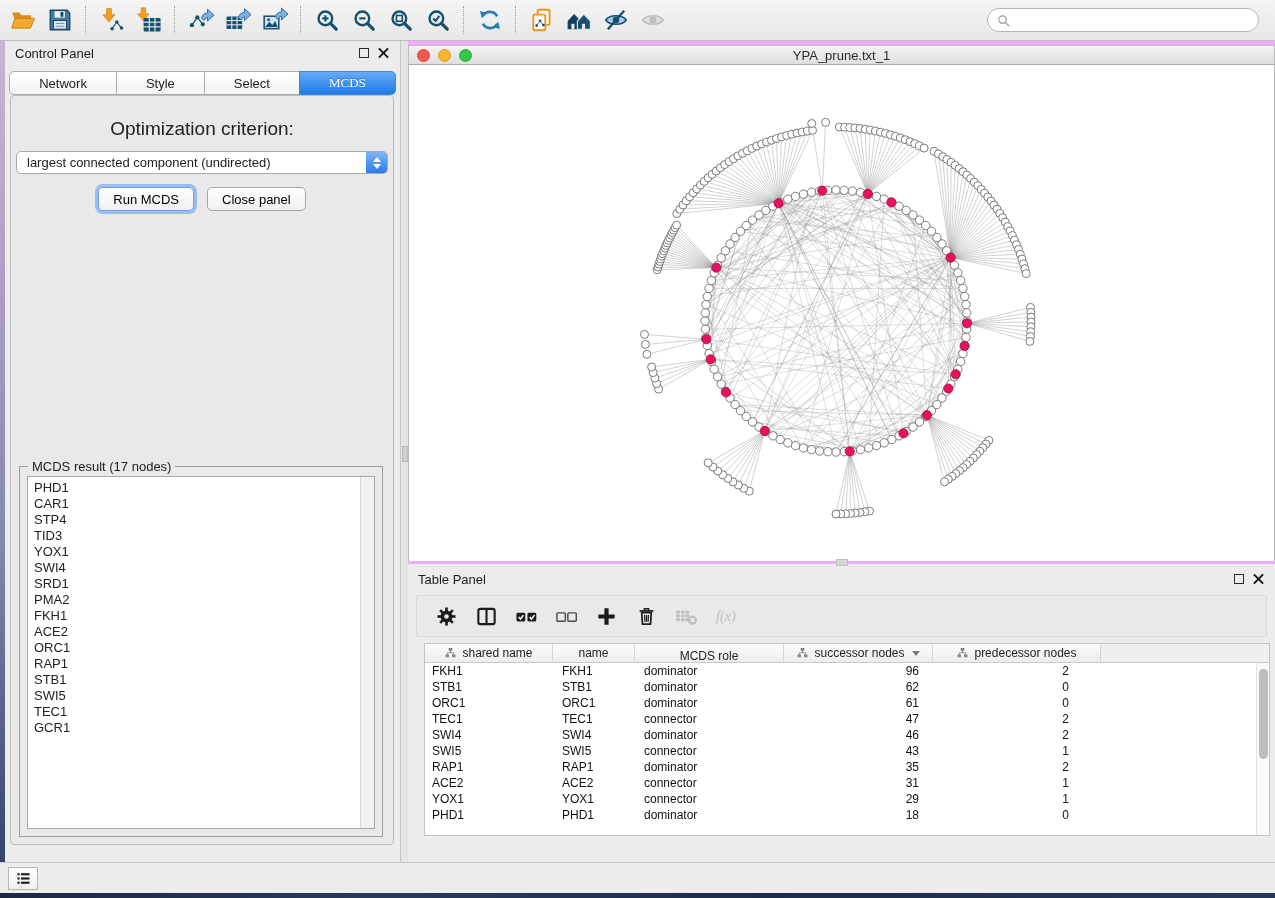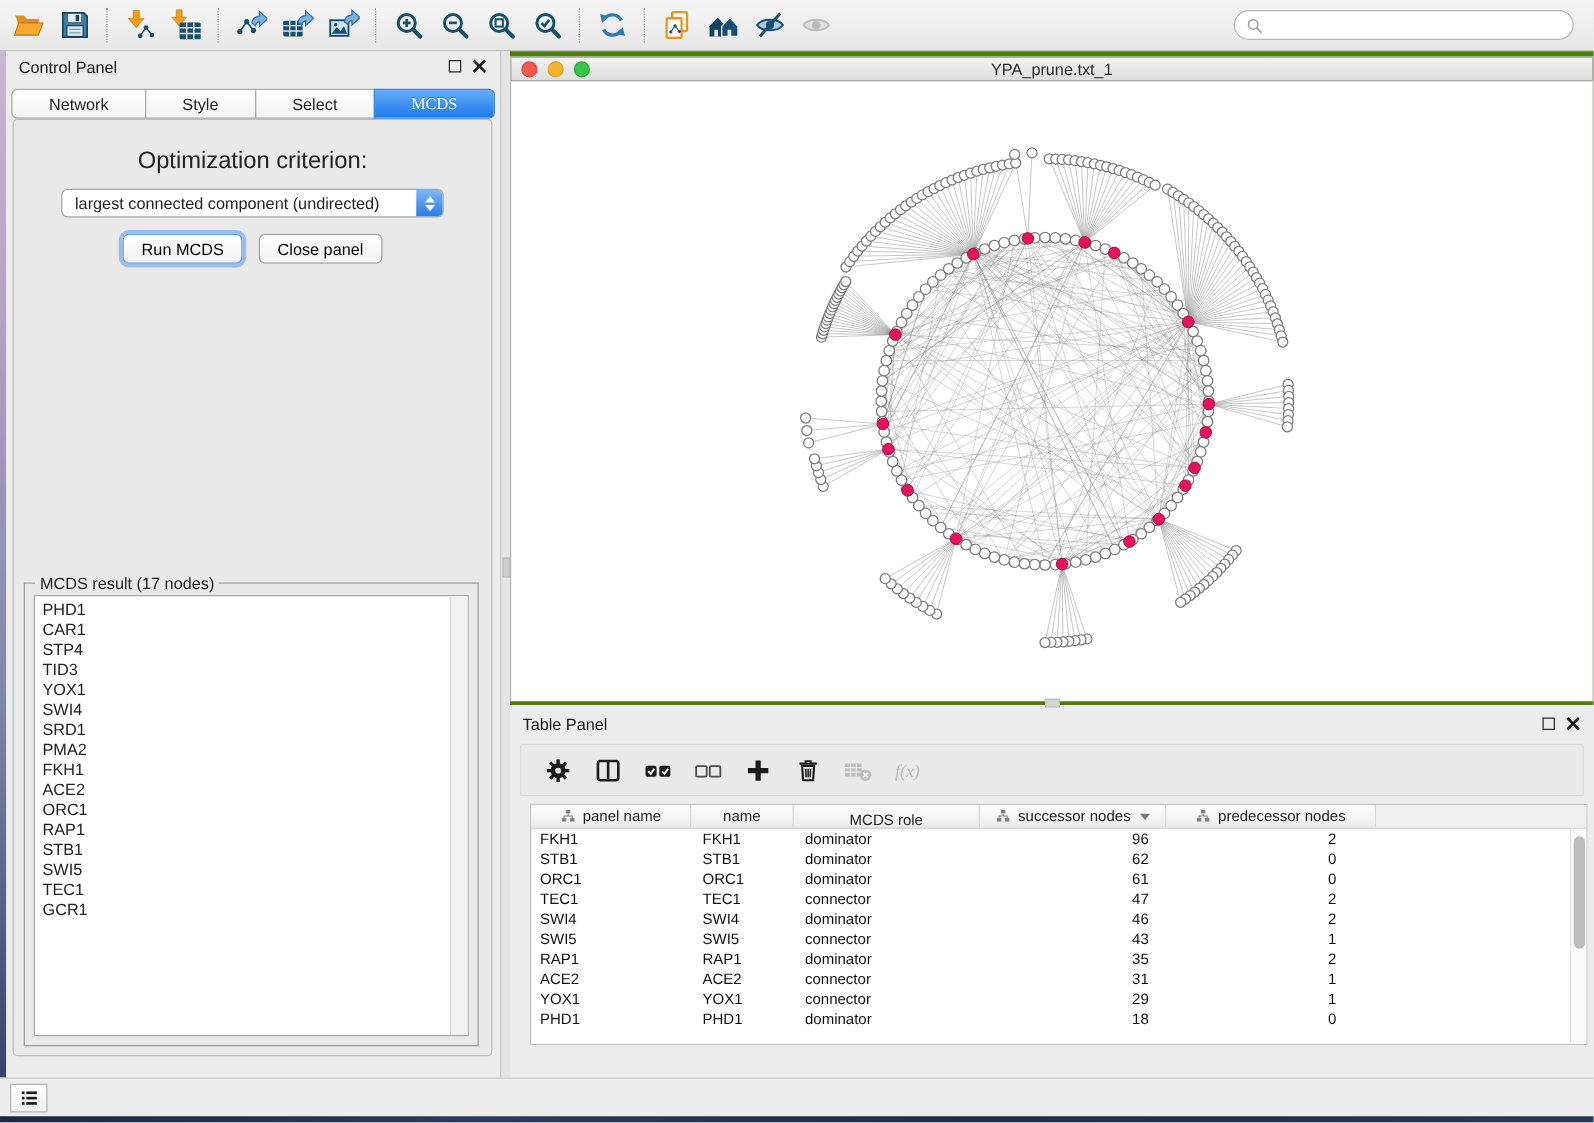--- a/index.html
+++ b/index.html
@@ -43,21 +43,21 @@
   .seg-btn:last-child { border-radius:0 5px 5px 0;font-family:Liberation Serif, serif; }
   .seg-btn.active { background:linear-gradient(#66abf8,#1e7bea); color:#fff; border-color:#4188dd;
     text-shadow:0 -1px 0 rgba(0,40,120,.35); }
 
   
   .control-panel { position:absolute; left:5px; top:41px; width:395px; height:821px; background:#ececec; }
   .cp-tabs-row { display:flex; justify-content:center; margin-top:6px; position:relative; z-index:2; }
   .cp-body { position:absolute; left:5px; top:54px; width:384px; height:750px;
     border:1px solid #bcbcbc; border-radius:4px; background:#e9e9e9; }
   .opt-label { text-align:center; font-size:19px; margin-top:22px; }
-  .dropdown { position:relative; margin:11px auto 0; width:306px; height:23px; background:#fff;
+  .dropdown { position:relative; margin:11px auto 0; width:372px; height:23px; background:#fff;
     border:1px solid #a8a8a8; border-radius:5px; display:flex; align-items:center; cursor:pointer; }
   .dropdown-text { font-size:13px; padding-left:10px; white-space:nowrap; overflow:hidden; }
   .dropdown-stepper { position:absolute; right:0px; top:0px; width:21px; height:21px; border-radius:0 4px 4px 0;
     background:linear-gradient(#7db5f7,#2a7de8); display:flex; flex-direction:column; align-items:center; justify-content:center; gap:2px; }
   .dd-up { width:0; height:0; border-left:4px solid transparent; border-right:4px solid transparent; border-bottom:5px solid #fff; }
   .dd-down { width:0; height:0; border-left:4px solid transparent; border-right:4px solid transparent; border-top:5px solid #fff; }
   .btn-row { display:flex; justify-content:center; gap:13px; margin-top:13px; }
   .push-btn { font-family:"Liberation Sans",sans-serif; font-size:13px; height:24px; padding:0 14px;
     background:linear-gradient(#ffffff,#f0f0f0); border:1px solid #a5a5a5; border-radius:5px; cursor:pointer; }
   .push-btn.focused { box-shadow:0 0 0 3px rgba(100,160,245,.6); border-color:#6f9ee0; }
@@ -68,21 +68,21 @@
   .mcds-scroll-track { position:absolute; right:0; top:0; bottom:0; width:14px; background:#f1f1f1; border-left:1px solid #d9d9d9; }
   .mcds-item { font-size:13px; line-height:16px; padding-left:6px; }
   #mcds-list { padding-top:3px; }
 
   
   .v-splitter { position:absolute; left:400px; top:41px; width:8px; height:821px; background:#e4e4e4; border-left:1px solid #c6c6c6; }
   .v-splitter .grip { position:absolute; left:1px; top:405px; width:6px; height:16px; background:#cfcfcf; border:1px solid #bbb; }
   .h-grip { position:absolute; left:836px; top:559px; width:12px; height:7px; background:#d6d6d6; border:1px solid #bfbfbf; z-index:5; }
 
   
-  .network-frame { position:absolute; left:408px; top:41px; width:867px; height:523px; background:#4d7c0f; }
+  .network-frame { position:absolute; left:408px; top:41px; width:867px; height:523px; background:#f0abfc; }
   .net-titlebar { position:absolute; left:0; top:4px; width:867px; height:20px;
     background:linear-gradient(#f3f3f3,#dedede); border:1px solid #bdbdbd; border-bottom-color:#aaa; display:flex; align-items:center; }
   .lights { display:flex; gap:8px; margin-left:8px; }
   .light { width:13px; height:13px; border-radius:50%; cursor:pointer; }
   .light.red { background:#f4594e; border:1px solid #dd4840; }
   .light.yellow { background:#f6b42e; border:1px solid #dfa024; }
   .light.green { background:#35c649; border:1px solid #27ad38; }
   .net-title { position:absolute; left:0; right:0; text-align:center; font-size:13px; color:#2a2a2a; }
   .net-canvas { position:absolute; left:0; top:24px; width:867px; height:496px; background:#fff;
     border-left:1px solid #b9b9b9; border-right:1px solid #b9b9b9; }
@@ -1175,21 +1175,21 @@
             <use href="#function-builder-icon"></use>
           </svg>
         </button>
       </div>
     <div class="tbl-wrap">
       <div class="tbl-header" id="tbl-header">
           <div class="th" style="width: 128px;">
             <svg viewBox="0 0 24 24" class="ic tree">
               <use href="#tree-icon"></use>
             </svg>
-            <span>panel name</span>
+            <span>shared name</span>
           </div>
           <div class="th" style="width: 82px;">
             <span>name</span>
           </div>
           <div class="th" style="width: 149px; flex-direction: column;">
             <svg viewBox="0 0 24 24" class="ic tree">
               <use href="#tree-icon"></use>
             </svg>
             <span>MCDS role</span>
           </div>

